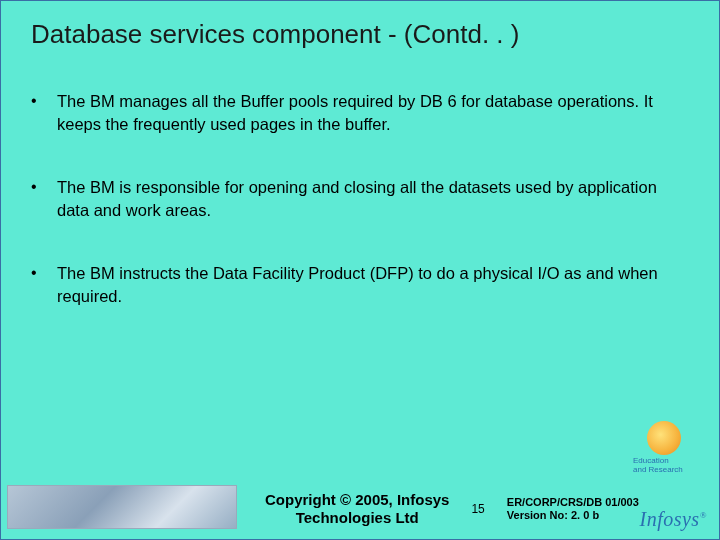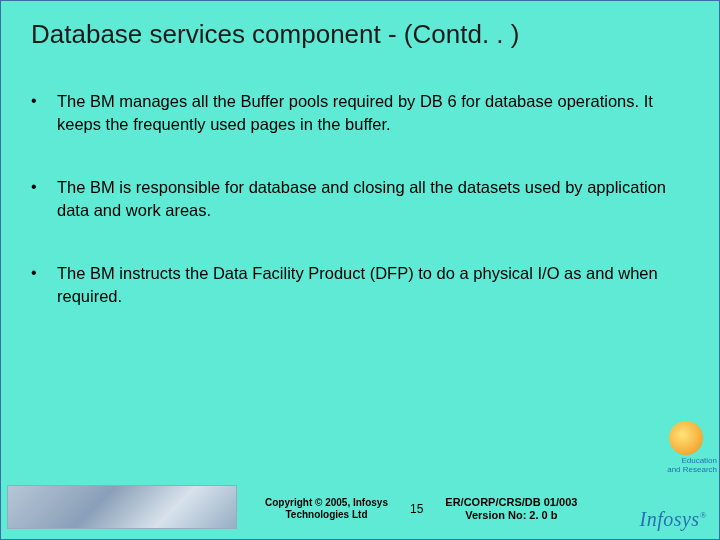--- a/index.html
+++ b/index.html
@@ -42,40 +42,40 @@
     align-items: center;
   }
   .footer-img {
     width: 230px; height: 44px; margin-left: 6px; margin-bottom: 4px;
     background: linear-gradient(135deg,#b6c6d6 0%, #8aa0b8 40%, #d8e2ec 70%, #96aec4 100%);
     border: 1px solid #9ab;
   }
   .copyright {
     flex: 0 0 auto;
     text-align: center;
-    font-size: 10px;
+    font-size: 15px;
     font-weight: 700;
     color: #000;
     margin-left: 28px;
     line-height: 1.2;
   }
   .pagenum {
     font-size: 12px; font-weight: 400;
     margin-left: 22px;
   }
   .docid {
     font-size: 11px; font-weight: 700;
-    text-align: center;
+    text-align: left;
     margin-left: 22px;
     line-height: 1.2;
   }
   .edu-logo {
     position: absolute;
-    right: 2px; bottom: 64px;
-    width: 62px; text-align: right;
+    right: 24px; bottom: 64px;
+    width: 62px; text-align: left;
   }
   .edu-logo .sun {
     width: 34px; height: 34px; margin: 0 auto 2px;
     border-radius: 50%;
     background: radial-gradient(circle at 40% 40%, #ffe27a 0%, #f6b23c 60%, #e68a1f 100%);
     position: relative;
   }
   .edu-logo .sun::after {
     content: "";
     position: absolute; inset: -6px;
@@ -102,21 +102,21 @@
 
   <h1 class="title">Database services component - (Contd. . )</h1>
 
   <div class="body">
     <div class="bullet">
       <div class="dot">•</div>
       <div class="text">The BM manages all the Buffer pools required by DB 6 for database operations.  It keeps the frequently used pages in the buffer.</div>
     </div>
     <div class="bullet">
       <div class="dot">•</div>
-      <div class="text">The BM is responsible for database and closing all the datasets used by application data and work areas.</div>
+      <div class="text">The BM is responsible for opening and closing all the datasets used by application data and work areas.</div>
     </div>
     <div class="bullet">
       <div class="dot">•</div>
       <div class="text">The BM instructs the Data Facility Product (DFP) to do a physical I/O as and when required.</div>
     </div>
   </div>
 
   <div class="edu-logo">
     <div class="sun"></div>
     <div class="txt">Education</div>

